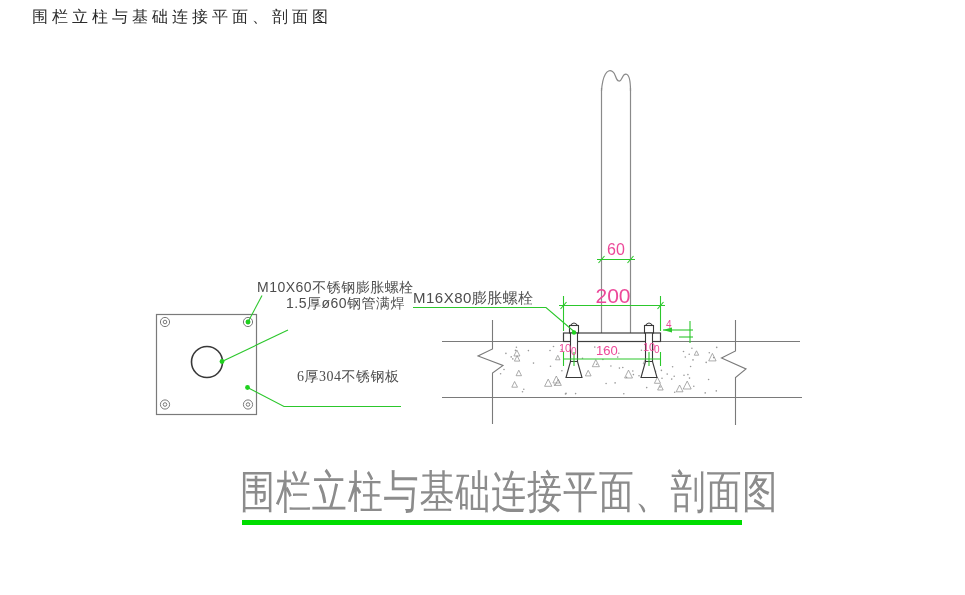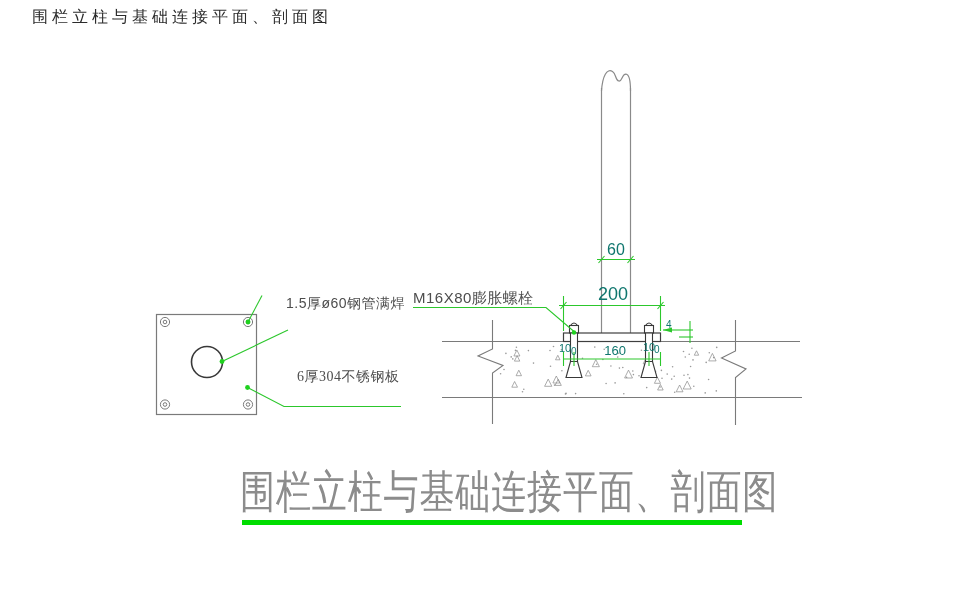--- a/index.html
+++ b/index.html
@@ -11,24 +11,24 @@
   svg { position:absolute; left:0; top:0; }
   .txt { position:absolute; white-space:nowrap; color:#4a4a4a; }
   .doc-title {
     left:32px; top:7px; font-size:16px; letter-spacing:4px; color:#2b2b2b;
   }
   .cad-label { font-size:14px; color:#4d4d4d; letter-spacing:0.5px; }
   .lbl-m10  { left:257px; top:279px; }
   .lbl-pipe { left:286px; top:295px; }
   .lbl-plate{ left:297px; top:368px;font-family:Liberation Serif, serif; }
   .lbl-m16  { left:413px; top:289px; font-size:15px;text-align:right; }
-  .dim { color:#0f766e; }
+  .dim { color:#ec4899; }
   .dim-60  { left:600px; top:241px; width:32px; text-align:center; font-size:16px; }
-  .dim-200 { left:587px; top:284px; width:52px; text-align:center; font-size:18px; }
-  .dim-160 { left:596px; top:343px; width:30px; text-align:right; font-size:13px; }
+  .dim-200 { left:587px; top:284px; width:52px; text-align:center; font-size:21px; }
+  .dim-160 { left:596px; top:343px; width:30px; text-align:left; font-size:13px; }
   .dim-10l { left:559px; top:342px; font-size:11px; }
   .dim-0l  { left:571px; top:346px; font-size:10px; }
   .dim-10r { left:643px; top:341px; font-size:11px; }
   .dim-0r  { left:654px; top:344px; font-size:10px; }
   .dim-4   { left:666px; top:319px; font-size:10px; }
   .big-caption {
     left:240px; top:462px; font-size:45px; color:#8c8c8c;
     letter-spacing:1px; transform:scaleX(0.78); transform-origin:left top;
     font-weight:400;
   }
@@ -218,20 +218,21 @@
       </g>
       <polygon points="663,330 672,327.5 672,332.5" fill="#2cc72c"></polygon>
 
       <g>
         <polyline points="413,307.5 546,307.5 574,331.5" fill="none" stroke="#2cc72c" stroke-width="1.1"></polyline>
         <circle cx="574" cy="332.5" r="2.2" fill="#1fd11f"></circle>
       </g>
     </g>
   </svg>
 
+  <div class="txt cad-label lbl-m10">M10X60不锈钢膨胀螺栓</div>
   <div class="txt cad-label lbl-pipe">1.5厚ø60钢管满焊</div>
   <div class="txt cad-label lbl-plate">6厚304不锈钢板</div>
   <div class="txt cad-label lbl-m16">M16X80膨胀螺栓</div>
 
   <div class="txt dim dim-60">60</div>
   <div class="txt dim dim-200">200</div>
   <div class="txt dim dim-160">160</div>
   <div class="txt dim dim-10l">10</div>
   <div class="txt dim dim-0l">0</div>
   <div class="txt dim dim-10r">10</div>

